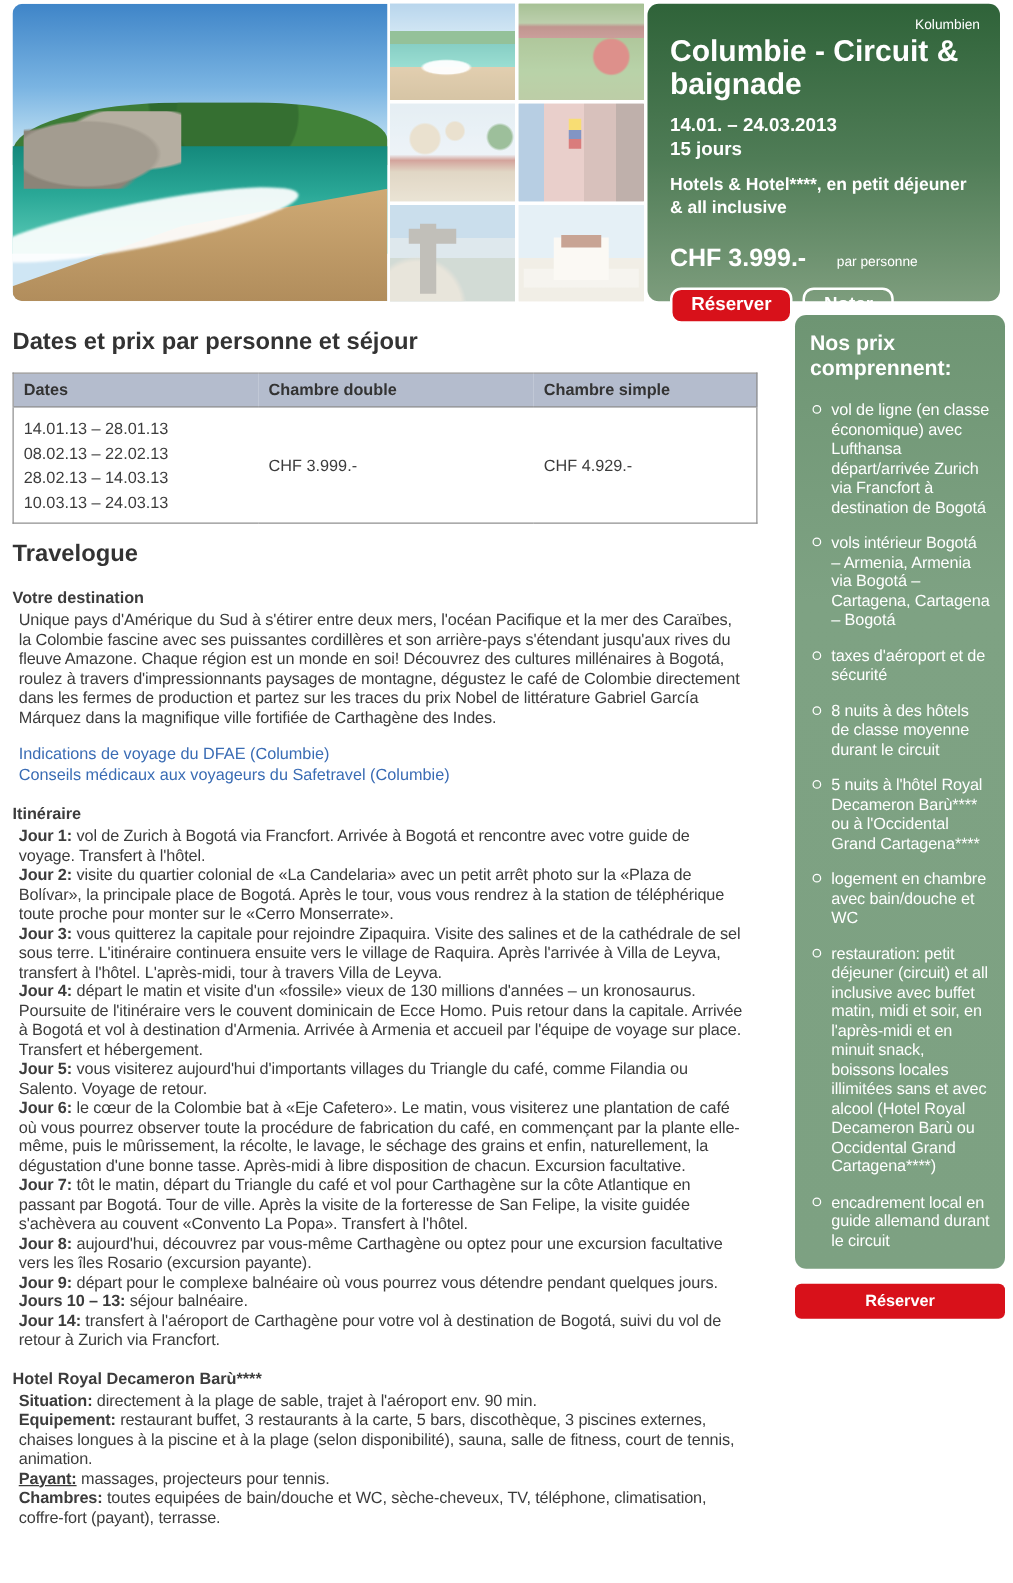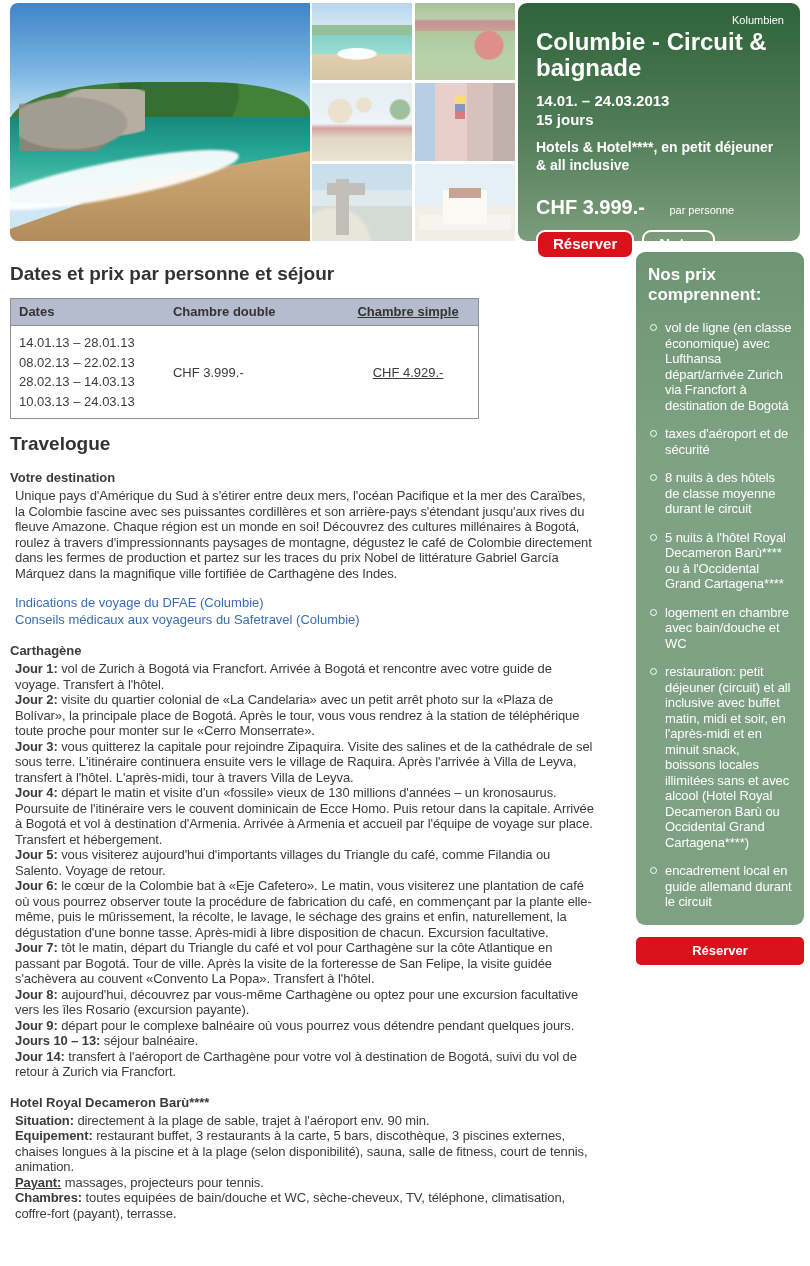--- a/index.html
+++ b/index.html
@@ -77,24 +77,24 @@
   h2.sect { font-size:19px; color:#333; margin:22px 0 13px; }
   h2.sect.trav { margin-top:14px; }
   h3.sub { font-size:13px; color:#3c3c3c; margin:15px 0 3px; }
   .txt { font-size:13px; line-height:15.5px; letter-spacing:-0.1px; padding-left:5px; }
   .links { margin:13px 0 0; padding-left:5px; }
   .links a { display:block; font-size:13px; line-height:17px; color:#3a6cb4; text-decoration:none; cursor:pointer; }
   .iti { margin-top:1px; }
   .hotel-lines b { font-weight:bold; }
   .u-label { font-weight:normal; text-decoration:underline;text-align:center; }
   
-  table.prices { border-collapse:collapse; width:469px; border:1px solid #909090; }
+  table.prices { border-collapse:collapse; width:596px; border:1px solid #909090; }
   table.prices th { background:#b4bccd; text-align:left; font-size:13px; color:#333;
                     padding:5px 8px 6px; border-bottom:1px solid #909090; font-weight:bold; }
-  table.prices th.r, table.prices td.r { text-align:center;text-decoration:underline; }
+  table.prices th.r, table.prices td.r { text-align:left; }
   table.prices td { background:#fff; font-size:13px; padding:7px 8px; vertical-align:middle; }
   td.dcell div { line-height:19.5px; }
   .cw1{width:33%} .cw2{width:37%} .cw3{width:30%}
   
   .sidebar { position:absolute; left:592px; top:252px; width:212px;padding-left:44px; }
   .sidebox { background:linear-gradient(180deg,#6e9573 0%,#7ea283 30%,#7da182 100%);
              border-radius:9px; padding:13px 12px 2px 12px; color:#fff; }
   .sidebox h2 { font-size:17px; font-weight:bold; margin-bottom:15px; }
   .sidebox ul { list-style:none; }
   .sidebox li { position:relative; padding-left:17px; margin-bottom:13px;
@@ -140,20 +140,21 @@
       <button class="btn">Noter</button>
     </div>
   </div>
 </div>
 
 <div class="sidebar">
   <div class="sidebox">
     <h2>Nos prix comprennent:</h2>
     <ul>
       <li>vol de ligne (en classe économique) avec Lufthansa départ/arrivée Zurich via Francfort à destination de Bogotá</li>
+      <li>vols intérieur Bogotá – Armenia, Armenia via Bogotá – Cartagena, Cartagena – Bogotá</li>
       <li>taxes d'aéroport et de sécurité</li>
       <li>8 nuits à des hôtels de classe moyenne durant le circuit</li>
       <li>5 nuits à l'hôtel Royal Decameron Barù**** ou à l'Occidental Grand Cartagena****</li>
       <li>logement en chambre avec bain/douche et WC</li>
       <li>restauration: petit déjeuner (circuit) et all inclusive avec buffet matin, midi et soir, en l'après-midi et en minuit snack, boissons locales illimitées sans et avec alcool (Hotel Royal Decameron Barù ou Occidental Grand Cartagena****)</li>
       <li>encadrement local en guide allemand durant le circuit</li>
     </ul>
   </div>
   <button class="side-reserve">Réserver</button>
 </div>
@@ -187,21 +188,21 @@
   <h2 class="sect trav">Travelogue</h2>
 
   <h3 class="sub">Votre destination</h3>
   <p class="txt">Unique pays d'Amérique du Sud à s'étirer entre deux mers, l'océan Pacifique et la mer des Caraïbes, la Colombie fascine avec ses puissantes cordillères et son arrière-pays s'étendant jusqu'aux rives du fleuve Amazone. Chaque région est un monde en soi! Découvrez des cultures millénaires à Bogotá, roulez à travers d'impressionnants paysages de montagne, dégustez le café de Colombie directement dans les fermes de production et partez sur les traces du prix Nobel de littérature Gabriel García Márquez dans la magnifique ville fortifiée de Carthagène des Indes.</p>
 
   <div class="links">
     <a>Indications de voyage du DFAE (Columbie)</a>
     <a>Conseils médicaux aux voyageurs du Safetravel (Columbie)</a>
   </div>
 
-  <h3 class="sub">Carthagène</h3>
+  <h3 class="sub">Itinéraire</h3>
   <div class="txt iti">
     <div><b>Jour 1:</b> <span>vol de Zurich à Bogotá via Francfort. Arrivée à Bogotá et rencontre avec votre guide de voyage. Transfert à l'hôtel.</span></div>
     <div><b>Jour 2:</b> <span>visite du quartier colonial de «La Candelaria» avec un petit arrêt photo sur la «Plaza de Bolívar», la principale place de Bogotá. Après le tour, vous vous rendrez à la station de téléphérique toute proche pour monter sur le «Cerro Monserrate».</span></div>
     <div><b>Jour 3:</b> <span>vous quitterez la capitale pour rejoindre Zipaquira. Visite des salines et de la cathédrale de sel sous terre. L'itinéraire continuera ensuite vers le village de Raquira. Après l'arrivée à Villa de Leyva, transfert à l'hôtel. L'après-midi, tour à travers Villa de Leyva.</span></div>
     <div><b>Jour 4:</b> <span>départ le matin et visite d'un «fossile» vieux de 130 millions d'années – un kronosaurus. Poursuite de l'itinéraire vers le couvent dominicain de Ecce Homo. Puis retour dans la capitale. Arrivée à Bogotá et vol à destination d'Armenia. Arrivée à Armenia et accueil par l'équipe de voyage sur place. Transfert et hébergement.</span></div>
     <div><b>Jour 5:</b> <span>vous visiterez aujourd'hui d'importants villages du Triangle du café, comme Filandia ou Salento. Voyage de retour.</span></div>
     <div><b>Jour 6:</b> <span>le cœur de la Colombie bat à «Eje Cafetero». Le matin, vous visiterez une plantation de café où vous pourrez observer toute la procédure de fabrication du café, en commençant par la plante elle-même, puis le mûrissement, la récolte, le lavage, le séchage des grains et enfin, naturellement, la dégustation d'une bonne tasse. Après-midi à libre disposition de chacun. Excursion facultative.</span></div>
     <div><b>Jour 7:</b> <span>tôt le matin, départ du Triangle du café et vol pour Carthagène sur la côte Atlantique en passant par Bogotá. Tour de ville. Après la visite de la forteresse de San Felipe, la visite guidée s'achèvera au couvent «Convento La Popa». Transfert à l'hôtel.</span></div>
     <div><b>Jour 8:</b> <span>aujourd'hui, découvrez par vous-même Carthagène ou optez pour une excursion facultative vers les îles Rosario (excursion payante).</span></div>
     <div><b>Jour 9:</b> <span>départ pour le complexe balnéaire où vous pourrez vous détendre pendant quelques jours.</span></div>

